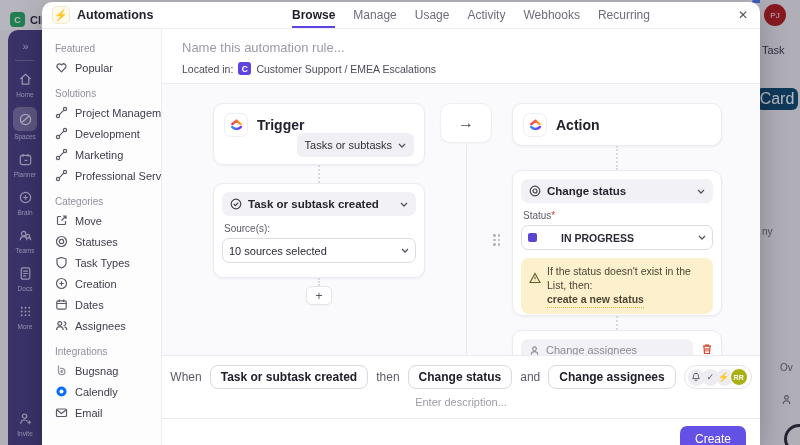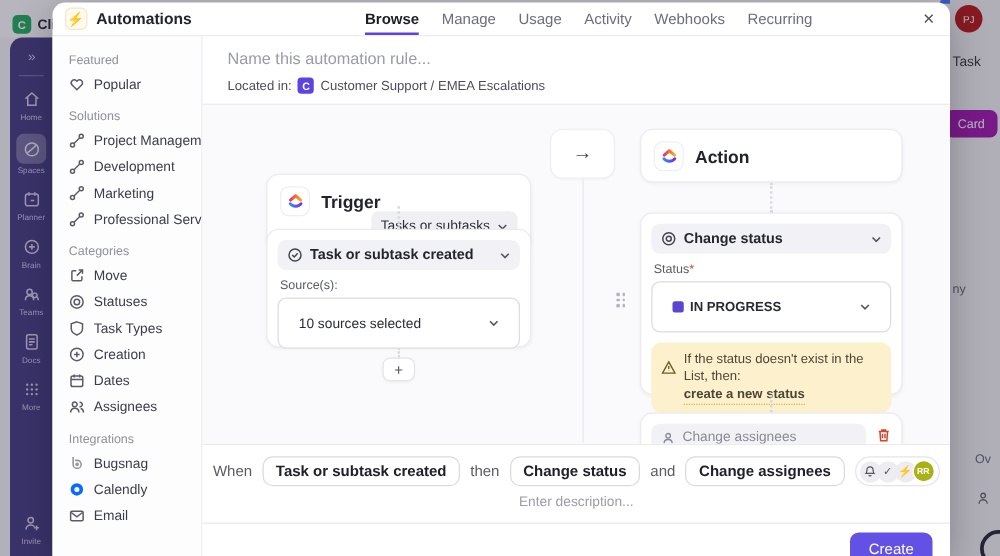--- a/index.html
+++ b/index.html
@@ -18,21 +18,21 @@
   .asb-div { width:20px; height:1px; background:rgba(255,255,255,.25); margin-bottom:8px; }
   .asb-item { display:flex; flex-direction:column; align-items:center; margin-bottom:9px; }
   .asb-ic { width:20px; height:20px; display:flex; align-items:center; justify-content:center; border-radius:6px; }
   .asb-ic.active { background:rgba(255,255,255,.28); width:24px; height:24px; }
   .asb-lab { font-size:6.5px; margin-top:2px; color:#cfc8ee; }
   .asb-invite { position:absolute; bottom:8px; left:0; width:34px; display:flex; flex-direction:column; align-items:center; color:#cfc8ee; }
 
   .bg-right { position:absolute; left:760px; top:0; width:40px; height:445px; background:#f2f2f4; }
   .pj-avatar { position:absolute; left:4px; top:4px; width:22px; height:22px; border-radius:50%; background:#b91c1c; color:#fff; font-size:8px; font-weight:normal; display:flex; align-items:center; justify-content:center; }
   .share-lab { position:absolute; left:2px; top:44px; font-size:11px; color:#3c3c48; }
-  .card-btn { position:absolute; left:-4px; top:88px; width:42px; height:22px; border-radius:6px; background:#a21caf; color:#fff; font-size:10px; display:flex; align-items:center; justify-content:center; }
+  .card-btn { position:absolute; left:-4px; top:88px; width:42px; height:22px; border-radius:6px; background:#0c4a6e; color:#fff; font-size:16px; display:flex; align-items:center; justify-content:center; }
   .bg-txt-ny { position:absolute; left:2px; top:226px; font-size:10px; color:#6b6b78; }
   .bg-txt-ov { position:absolute; left:20px; top:362px; font-size:10px; color:#6b6b78; }
   .bg-person { position:absolute; left:20px; top:392px; color:#6b6b78; }
   .bg-curve { position:absolute; left:24px; top:424px; width:30px; height:30px; border-radius:50%; border:3px solid #2d2d38; }
 
   .dim { position:absolute; inset:0; background:rgba(24,20,45,.30); }
 
   
   .modal { position:absolute; left:42px; top:2px; width:718px; height:443px; background:#fff; border-radius:10px 10px 0 0; box-shadow:0 8px 30px rgba(0,0,0,.25); overflow:hidden; display:flex; flex-direction:column; }
   .m-header { position:relative; height:27px; border-bottom:1px solid #ececf1; display:flex; align-items:center; padding:0 10px; flex:0 0 auto; }
@@ -52,31 +52,31 @@
 
   .m-content { flex:1; display:flex; flex-direction:column; min-width:0; }
   .name-block { padding:9px 20px 8px; flex:0 0 auto; }
   .name-input { border:none; outline:none; width:100%; font-size:13px; color:#2a2a36; font-family:"Liberation Sans",sans-serif; background:transparent; }
   .name-input::placeholder { color:#9a9aa8; }
   .located-row { display:flex; align-items:center; gap:5px; margin-top:6px; font-size:10.5px; color:#4c4c5a; }
   .loc-badge { width:13px; height:13px; border-radius:3px; background:#5d44e0; color:#fff; font-size:8.5px; font-weight:bold; display:flex; align-items:center; justify-content:center; }
 
   .canvas { flex:1; position:relative; background:#fafafc; border-top:1px solid #ececf1; overflow:hidden; }
   .card { position:absolute; background:#fff; border:1px solid #ebebf1; border-radius:10px; box-shadow:0 1px 3px rgba(20,20,40,.05); }
-  .trig-card { left:51px; top:19px; width:212px; height:62px; padding:9px 10px;margin-top:36px; }
+  .trig-card { left:51px; top:19px; width:212px; height:62px; padding:9px 10px; }
   .card-head { display:flex; align-items:center; gap:9px; }
   .cu-logo { width:24px; height:24px; border-radius:7px; border:1px solid #efeff3; display:flex; align-items:center; justify-content:center; }
   .card-title { font-size:14px; font-weight:bold; color:#23232e; }
   .type-pill { position:absolute; right:10px; bottom:7px; background:#f0f0f4; border-radius:6px; height:20px; display:flex; align-items:center; gap:6px; padding:12px 8px; font-size:11px; color:#2e2e3a; }
 
   .detail-card { left:51px; top:99px; width:212px; height:95px; padding:8px; }
   .grey-pill { background:#f2f2f6; border-radius:7px; height:24px; display:flex; align-items:center; gap:6px; padding:0 8px; font-size:11.5px; font-weight:bold; color:#25252f; }
   .grey-pill .chev { margin-left:auto; }
   .small-lab { font-size:10px; color:#5b5b68; margin:7px 2px 4px; }
-  .select-box { border:1px solid #dcdce3; border-radius:7px; height:41px; display:flex; align-items:center; gap:5px; padding:0 16px; font-size:11px; color:#2a2a36; background:#fff; }
+  .select-box { border:1px solid #dcdce3; border-radius:7px; height:25px; display:flex; align-items:center; gap:24px; padding:0 6px; font-size:11px; color:#2a2a36; background:#fff; }
   .select-box .chev { margin-left:auto; }
 
   .plus-btn { position:absolute; left:144px; top:202px; width:26px; height:19px; border:1px solid #e4e4ea; background:#fff; border-radius:6px; display:flex; align-items:center; justify-content:center; font-size:12px; color:#55555f; box-shadow:0 1px 2px rgba(0,0,0,.04); }
 
   .dotted-v { position:absolute; width:0; border-left:2px dotted #d9d9e0; }
   .line-v { position:absolute; width:1px; background:#e7e7ed; }
 
   .arrow-box { position:absolute; left:278px; top:19px; width:52px; height:40px; background:#fff; border:1px solid #eeeef3; border-radius:10px; display:flex; align-items:center; justify-content:center; font-size:16px; color:#4c4c58; box-shadow:0 1px 2px rgba(0,0,0,.03); }
 
   .drag-dots { position:absolute; left:331px; top:150px; width:11px; display:flex; flex-wrap:wrap; gap:2px; }

